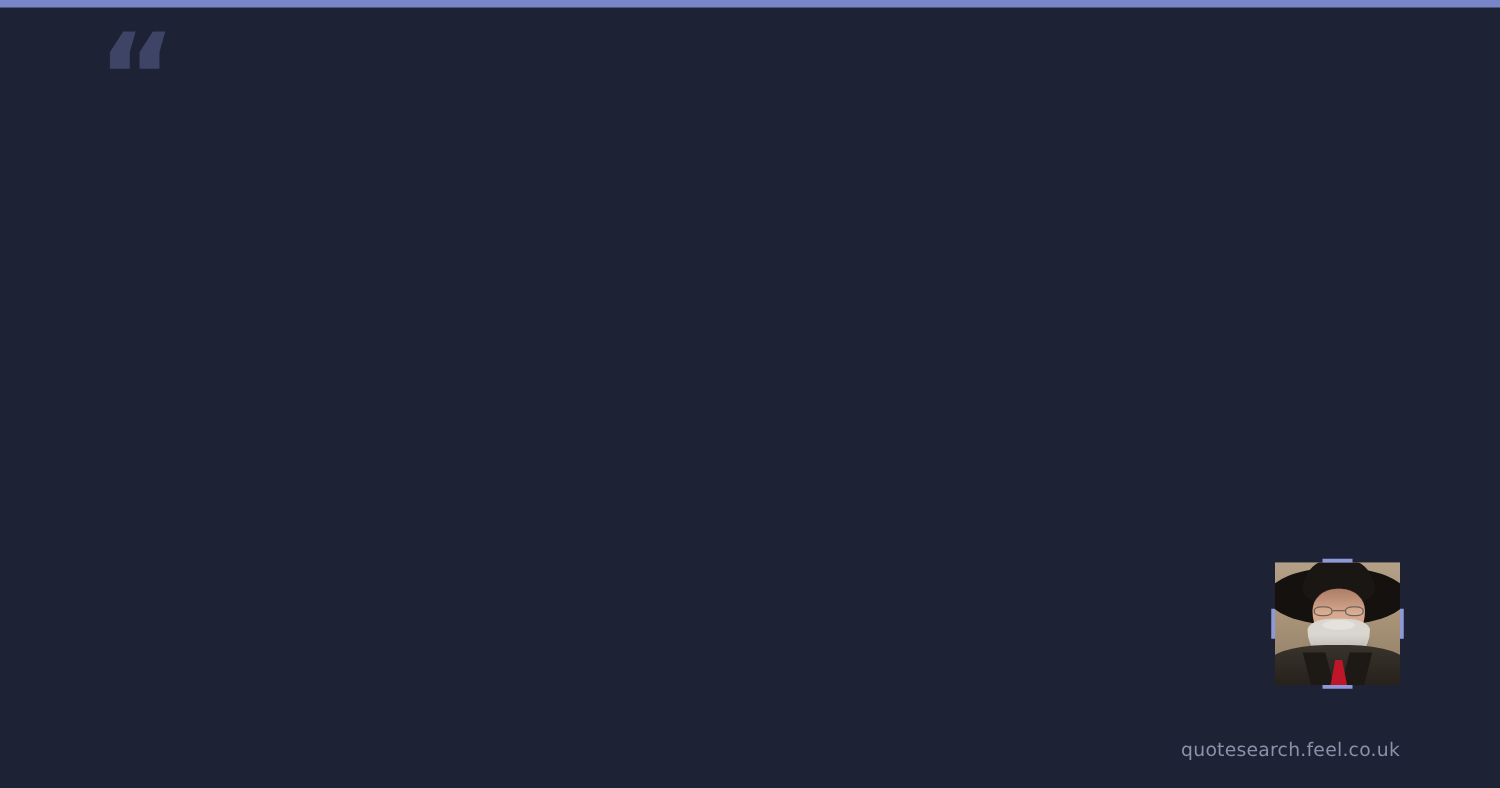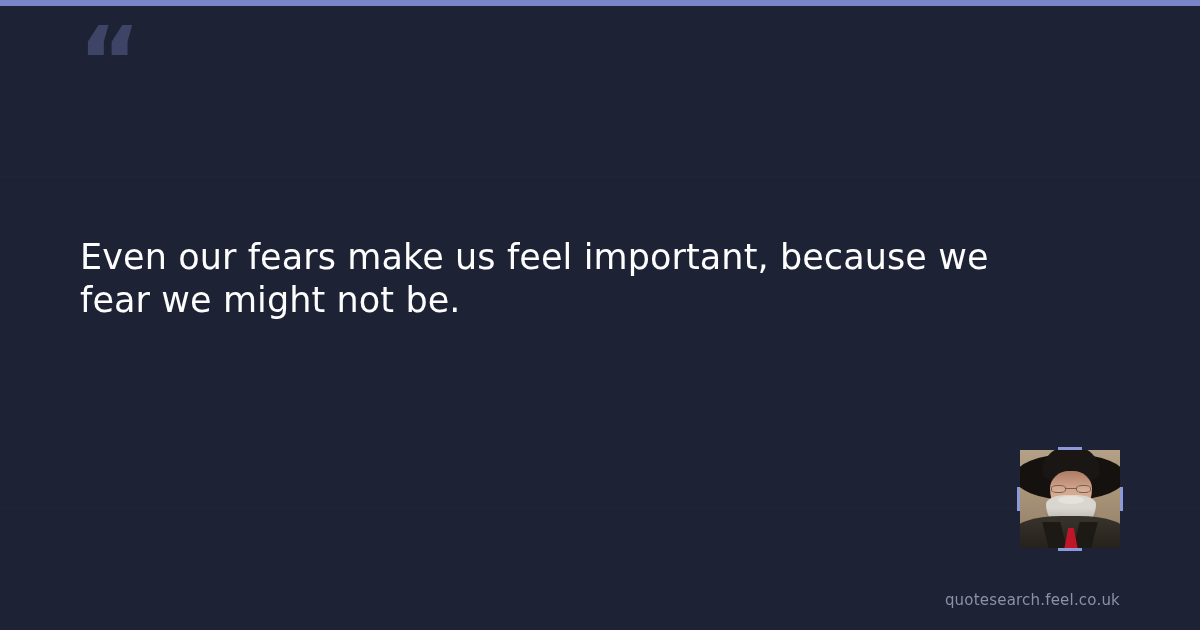--- a/index.html
+++ b/index.html
@@ -238,21 +238,20 @@
 <body>
 
 <div class="top-bar"></div>
 
 <div class="bg-seam"></div>
 <div class="bg-seam-2"></div>
 
 <div class="quote-mark">“</div>
 
 <div class="quote-block">
-  <div class="quote-text">Even our fears make us feel important, because we fear we might not be.</div>
 </div>
 
 <div class="portrait-wrap">
   <div class="portrait">
     <div class="p-bg"></div>
     <div class="p-hat-brim"></div>
     <div class="p-hat-crown"></div>
     <div class="p-face"></div>
     <div class="p-face-shade"></div>
     <div class="p-glasses">

